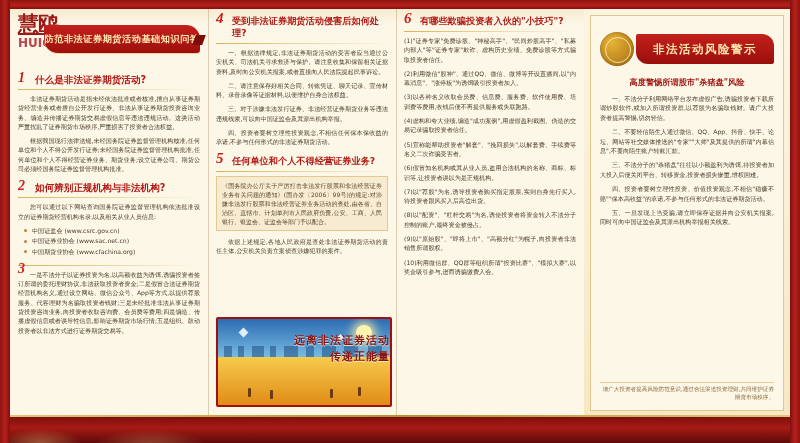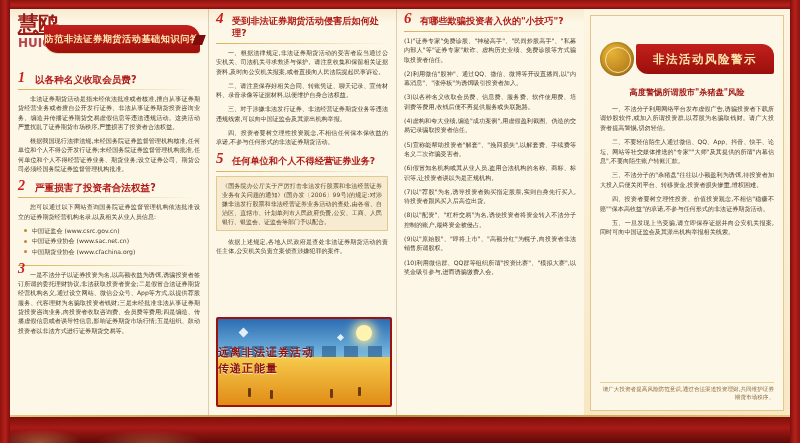--- a/index.html
+++ b/index.html
@@ -145,41 +145,41 @@
         transparent 0 6px,#1d4f86 6px 14px,transparent 14px 20px,
         #1d4f86 20px 26px,transparent 26px 34px,#1d4f86 34px 46px,
         transparent 46px 52px,#1d4f86 52px 58px,transparent 58px 66px,
         #1d4f86 66px 80px,transparent 80px 88px,#1d4f86 88px 96px,
         transparent 96px 104px,#1d4f86 104px 118px,transparent 118px 126px,
         #1d4f86 126px 140px,transparent 140px 150px,#1d4f86 150px 164px,
         transparent 164px 172px);
     opacity:.55;
   }
   .slogan-text{
-    position:absolute;left:0;top:26px;width:100%;text-align:left;
+    position:absolute;left:0;top:14px;width:100%;text-align:right;
   }
   .slogan-text span{
     display:block;color:#8c1410;font-size:11px;font-weight:bold;
     line-height:16px;text-shadow:0 1px 0 rgba(255,255,255,.65);
     letter-spacing:1px;
   }
   .kite{position:absolute;width:7px;height:7px;background:#fff;opacity:.85;
     transform:rotate(45deg);}
   .person{position:absolute;width:3px;height:9px;background:#6b3a12;border-radius:1px;}
 
   
   .panel{
     position:absolute;left:584px;top:9px;width:206px;height:408px;
     background:linear-gradient(180deg,#fdf5e2,#f7e7c4);
     box-sizing:border-box;padding:0;
   }
   .panel-inner{
     position:absolute;left:6px;top:6px;width:194px;height:396px;
     border:1px solid #e0c78c;background:#fdf7e8;box-sizing:border-box;
-    padding:24px 9px;
+    padding:14px 9px;
   }
   .panel-head{
     position:relative;height:40px;margin:0 0 6px 0;
   }
   .seal{
     position:absolute;left:0;top:2px;width:34px;height:34px;border-radius:50%;
     background:radial-gradient(circle at 35% 30%,#e7b437,#b8801b 70%,#8d5c10);
     box-shadow:inset 0 0 3px rgba(0,0,0,.35);
   }
   .seal:after{
@@ -247,29 +247,29 @@
         <span class="l2">HUIOU</span>
       </div>
       <div class="title-banner">
         <span>防范非法证券期货活动基础知识问答</span>
       </div>
       <div class="banner-tail"></div>
     </div>
 
     <div class="q">
       <span class="num">1</span>
-      <span>以各种名义收取会员费?</span>
+      <span>什么是非法证券期货活动?</span>
     </div>
     <div class="q-underline"></div>
     <p class="t ind">非法证券期货活动是指未经依法批准或者核准,擅自从事证券期货经营业务或者擅自公开发行证券、非法从事证券期货投资咨询业务、编造并传播证券期货交易虚假信息等违法违规活动。这类活动严重扰乱了证券期货市场秩序,严重损害了投资者合法权益。</p>
     <p class="t ind">根据我国现行法律法规,未经国务院证券监督管理机构核准,任何单位和个人不得公开发行证券;未经国务院证券监督管理机构批准,任何单位和个人不得经营证券业务、期货业务;设立证券公司、期货公司必须经国务院证券监督管理机构批准。</p>
 
     <div class="q">
       <span class="num">2</span>
-      <span>严重损害了投资者合法权益?</span>
+      <span>如何辨别正规机构与非法机构?</span>
     </div>
     <div class="q-underline"></div>
     <p class="t ind">您可以通过以下网站查询国务院证券监督管理机构依法批准设立的证券期货经营机构名录,以及相关从业人员信息:</p>
     <ul class="lst">
       <li>中国证监会 (www.csrc.gov.cn)</li>
       <li>中国证券业协会 (www.sac.net.cn)</li>
       <li>中国期货业协会 (www.cfachina.org)</li>
     </ul>
 
     <div class="q">

